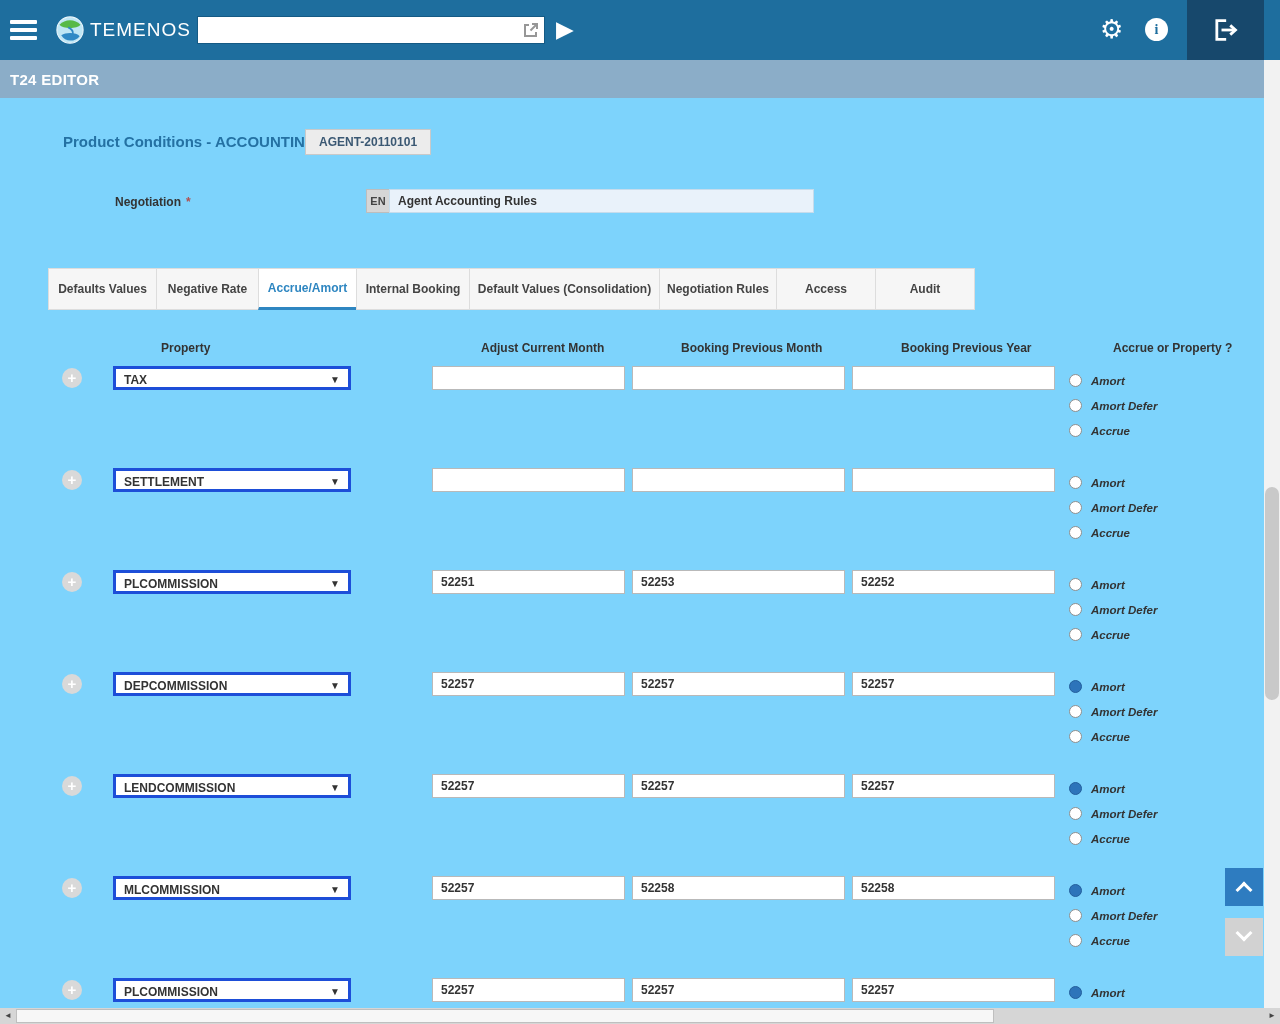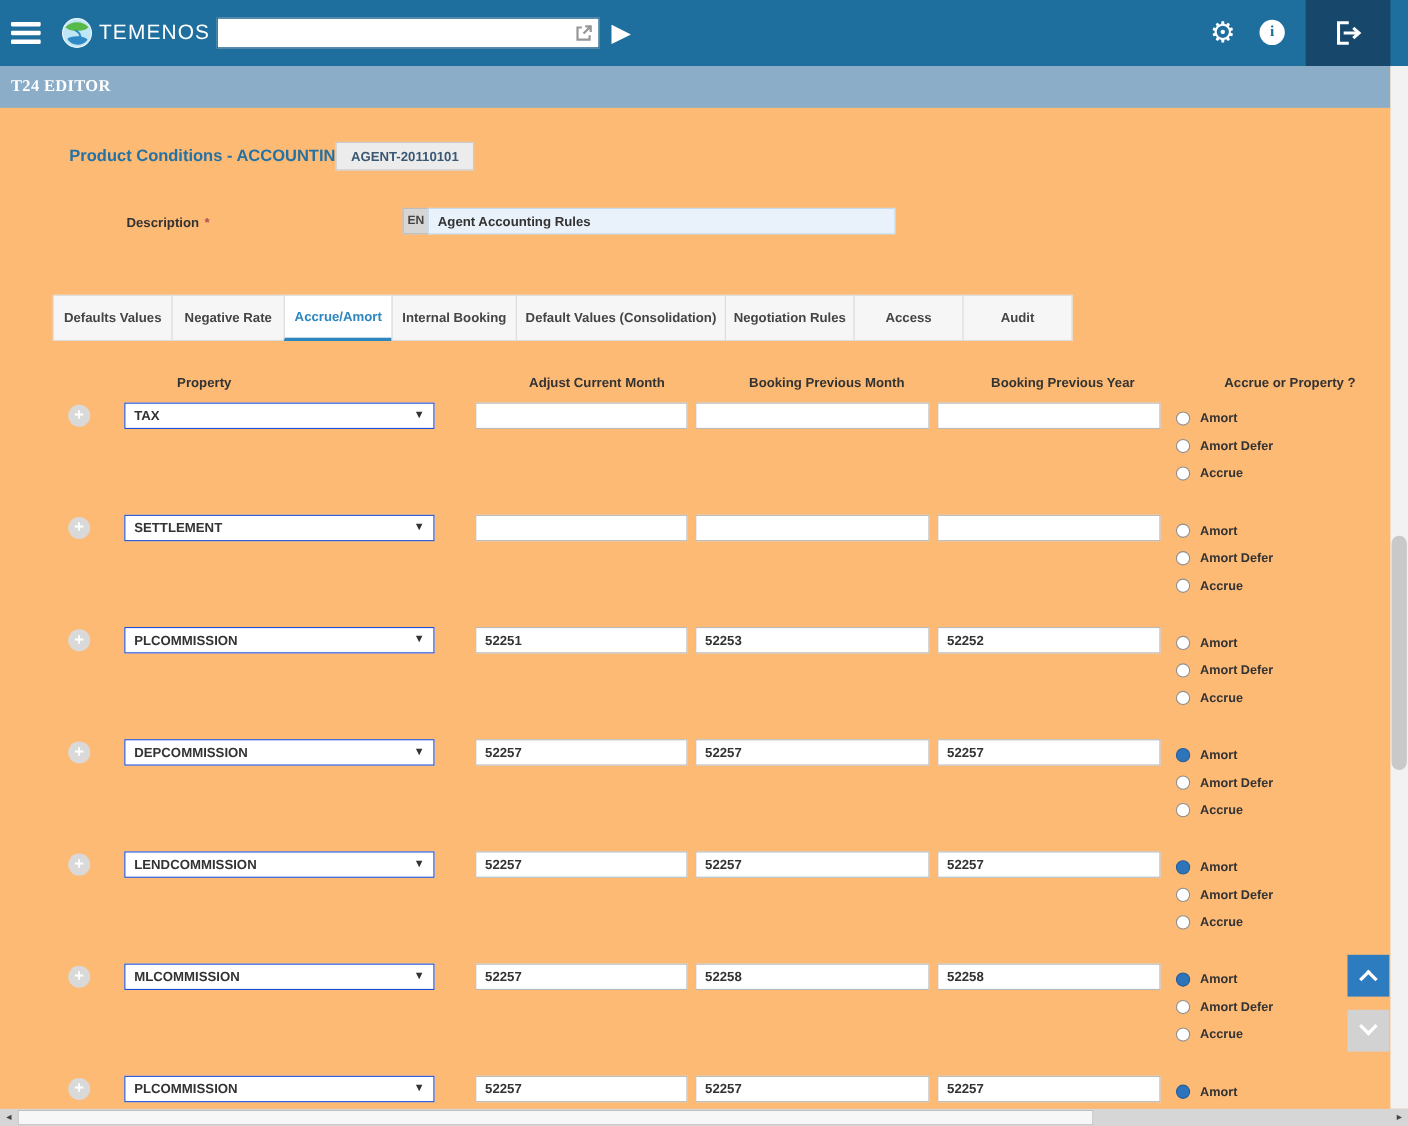--- a/index.html
+++ b/index.html
@@ -1,36 +1,36 @@
 <!DOCTYPE html>
 <html><head>
 <meta charset="utf-8">
 <style>
   * { margin:0; padding:0; box-sizing:border-box; }
   html,body { width:1280px; height:1024px; overflow:hidden; }
   body { font-family:"Liberation Sans", sans-serif; background:#fff; }
-  .screen { position:relative; width:1280px; height:1024px; background:#fdba74; overflow:hidden; }
+  .screen { position:relative; width:1280px; height:1024px; background:#7dd3fc; overflow:hidden; }
 
   
   .topbar { position:absolute; top:0; left:0; width:1280px; height:60px; background:#1e6e9e; }
   .hamburger { position:absolute; left:10px; top:16px; width:27px; height:27px; cursor:pointer; }
   .hamburger span { display:block; height:4px; background:#fff; margin:4px 0; border-radius:1px; }
   .logo { position:absolute; left:56px; top:16px; width:28px; height:28px; }
   .brand { position:absolute; left:90px; top:19px; color:#fff; font-size:19px; letter-spacing:1px; font-weight:normal; }
   .searchbox { position:absolute; left:197px; top:16px; width:348px; height:28px; background:#fff; border:1px solid #155a84; }
   .searchbox input { position:absolute; left:0; top:0; width:318px; height:26px; border:none; outline:none; padding:0 7px; font-size:13px; font-family:inherit; background:transparent; }
   .launch-icon { position:absolute; right:3px; top:3px; width:20px; height:20px; }
   .play-btn { position:absolute; left:556px; top:15px; color:#fff; font-size:23px; line-height:28px; cursor:pointer; }
   .gear-btn { position:absolute; left:1100px; top:14px; color:#fff; font-size:26px; line-height:30px; cursor:pointer; }
   .info-btn { position:absolute; left:1145px; top:18px; width:23px; height:23px; background:#fff; border-radius:50%; color:#1e6e9e; font-weight:bold; text-align:center; line-height:23px; font-size:14px; font-family:"Liberation Serif", serif; cursor:pointer; }
   .exit-btn { position:absolute; left:1187px; top:0; width:77px; height:60px; background:#17486c; cursor:pointer; }
   .exit-btn svg { position:absolute; left:24px; top:16px; }
 
   
-  .subheader { position:absolute; top:60px; left:0; width:1264px; height:38px; background:#8badc8;font-family:Liberation Serif, serif; }
+  .subheader { position:absolute; top:60px; left:0; width:1264px; height:38px; background:#8badc8; }
   .subheader-title { position:absolute; left:10px; top:11px; color:#fff; font-weight:bold; font-size:15px; letter-spacing:.3px; }
 
   
   .page-title { position:absolute; left:63px; top:133px; color:#2471a3; font-size:15px; font-weight:bold; }
   .badge { position:absolute; left:305px; top:129px; background:#ececec; border:1px solid #c9c9c9; padding:5px 13px; font-size:12px; font-weight:bold; color:#3b5873; }
   .desc-label { position:absolute; left:115px; top:195px; font-size:12px; font-weight:bold; color:#333; }
   .req { color:#b05050; margin-left:5px; font-weight:bold; }
   .lang-box { position:absolute; left:366px; top:189px; width:24px; height:24px; background:#d6d6d6; border:1px solid #bdbdbd; font-size:11px; font-weight:bold; color:#444; text-align:center; line-height:22px; }
   .desc-input { position:absolute; left:389px; top:189px; width:425px; height:24px; background:#e9f2fa; border:1px solid #c6dcec; font-size:12px; font-weight:bold; color:#333; padding:0 8px; font-family:inherit; }
 
@@ -43,27 +43,27 @@
   .tab.active { background:#fff; color:#2e86c1; border-bottom:3px solid #2e86c1; }
 
   
   .col-head { position:absolute; top:341px; font-size:12px; font-weight:bold; color:#333;padding-left:48px; }
   .h-prop{left:113px}.h-acm{left:433px}.h-bpm{left:633px}.h-bpy{left:853px}.h-amort{left:1065px}
 
   
   .grid { position:absolute; left:0; top:365px; width:1264px; }
   .grid-row { position:relative; height:102px; }
   .plus-btn { position:absolute; left:62px; top:3px; width:20px; height:20px; border-radius:50%; background:#d9d9d9; color:#fff; font-size:15px; font-weight:bold; text-align:center; line-height:19px; cursor:pointer; }
-  .prop-select { position:absolute; left:113px; top:1px; width:282px; height:24px; background:#fff; border:1px solid #1d4ed8; cursor:pointer; }
+  .prop-select { position:absolute; left:113px; top:1px; width:238px; height:24px; background:#fff; border:3px solid #1d4ed8; cursor:pointer; }
   .prop-text { position:absolute; left:8px; top:4px; font-size:12px; font-weight:bold; color:#333; }
   .caret { position:absolute; right:8px; top:5px; font-size:10px; color:#333; }
   .cell-input { position:absolute; top:1px; height:24px; border:1px solid #b9b9b9; font-size:12px; font-weight:bold; color:#333; padding:0 8px; font-family:inherit; background:#fff; }
   .col-acm{left:432px;width:193px}.col-bpm{left:632px;width:213px}.col-bpy{left:852px;width:203px}
   .radio-group { position:absolute; left:1069px; top:3px; }
-  .radio-row { display:flex; align-items:center; height:25px; cursor:pointer; }
+  .radio-row { display:flex; align-items:center; height:25px; cursor:pointer;font-style:italic; }
   .radio { width:13px; height:13px; border-radius:50%; border:1px solid #8f8f8f; background:#fff; margin-right:9px; flex:none; }
   .radio.checked { background:#2d74ba; border-color:#235e9c; }
   .radio-label { font-size:11.5px; font-weight:bold; color:#333; }
 
   
   .fab-up { position:absolute; left:1225px; top:868px; width:38px; height:38px; background:#2e7cc0; cursor:pointer; }
   .fab-down { position:absolute; left:1225px; top:918px; width:38px; height:38px; background:#d2d2d2; cursor:pointer; }
   .chev { position:absolute; left:13px; width:12px; height:12px; border:solid #fff; border-width:3px 3px 0 0; }
   .fab-up .chev { top:16px; transform:rotate(-45deg); }
   .fab-down .chev { top:9px; transform:rotate(135deg); }
@@ -120,21 +120,21 @@
   </div>
 
   <div class="subheader">
     <span class="subheader-title">T24 EDITOR</span>
   </div>
 
   <div class="page-title">Product Conditions - ACCOUNTING</div>
   <div class="badge">AGENT-20110101</div>
 
   <div class="desc-label">
-    <span>Description</span><span class="req">*</span>
+    <span>Negotiation</span><span class="req">*</span>
   </div>
   <div class="lang-box">EN</div>
   <input class="desc-input" value="Agent Accounting Rules" style="">
 
   <div class="tabs">
     <div class="tab">Defaults Values</div>
     <div class="tab">Negative Rate</div>
     <div class="tab active">Accrue/Amort</div>
     <div class="tab">Internal Booking</div>
     <div class="tab">Default Values (Consolidation)</div>

